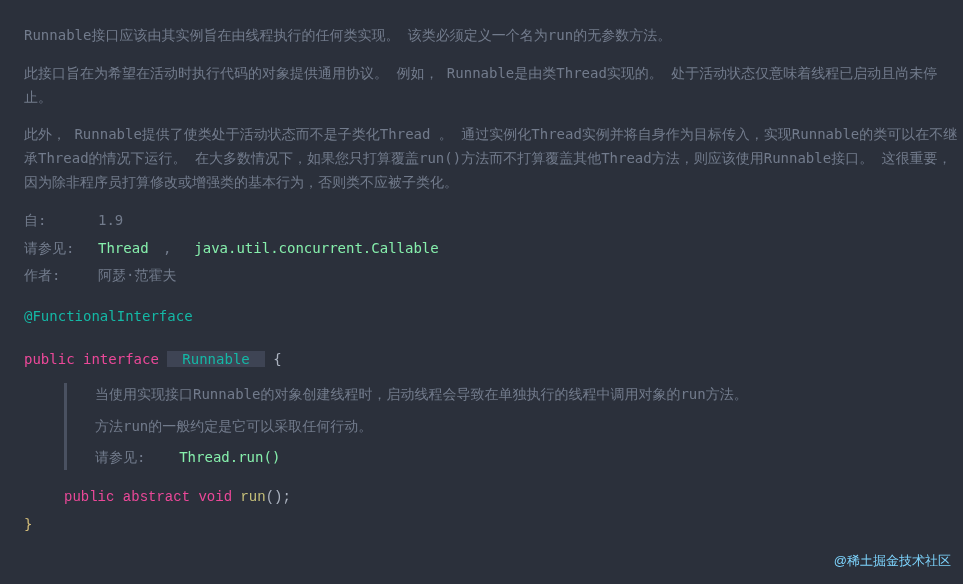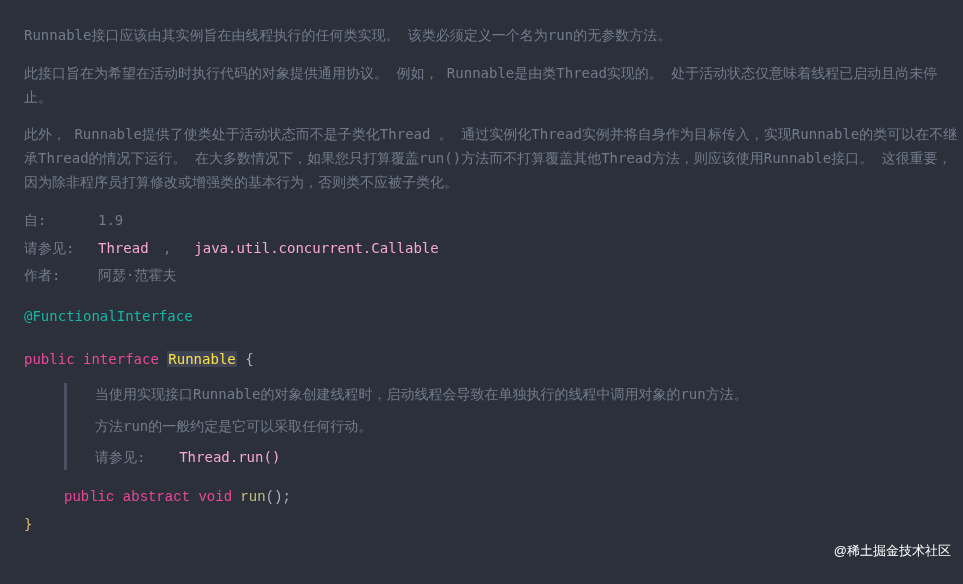--- a/index.html
+++ b/index.html
@@ -11,43 +11,43 @@
       font-size: 14px;
       color: #727b8c;
       overflow: hidden;
       position: relative;
     }
     .container { padding: 24px 0 24px 24px; }
     .doc-block { margin-bottom: 4px; line-height: 1.7; }
     .doc-para { margin-bottom: 14px; }
     .doc-meta { display: flex; margin-bottom: 4px; }
     .doc-meta-label { min-width: 74px; display: inline-block; }
-    .doc-link { color: #f9a8d4; }
+    .doc-link { color: #86efac; }
     .doc-dot { color: #727b8c; margin: 0 6px; }
     .anno { color: #14b8a6; margin: 20px 0 22px 0; }
     .code-line { line-height: 1.9; margin-left: 0; }
     .kw { color: #ec4899; }
-    .type-hl { color: #fde047; background: #3e4454; padding: 0 1px; }
+    .type-hl { color: #14b8a6; background: #3e4454; padding: 0 15px; }
     .brace { color: #abb2bf; }
     .paren { color: #abb2bf; }
     .semi { color: #abb2bf; }
     .inner-doc {
       margin: 10px 0 14px 40px;
       border-left: 3px solid #4a5161;
       padding-left: 28px;
       line-height: 1.7;
     }
     .inner-doc .para { margin-bottom: 8px; }
     .method-line { margin-left: 40px; font-family: Liberation Mono, monospace; }
     .close-brace { color: #d4bd7a; }
     .watermark {
       position: absolute;
-      bottom: 24px;
+      bottom: 14px;
       right: 12px;
-      color: #ffffff;
+      color: #7dd3fc;
       font-size: 13px;
       font-family: sans-serif;
     }
     .method-name { color: #c7c17a; }
   </style>
 </head>
 <body>
 
 <div class="container">
   <div class="doc-block">

